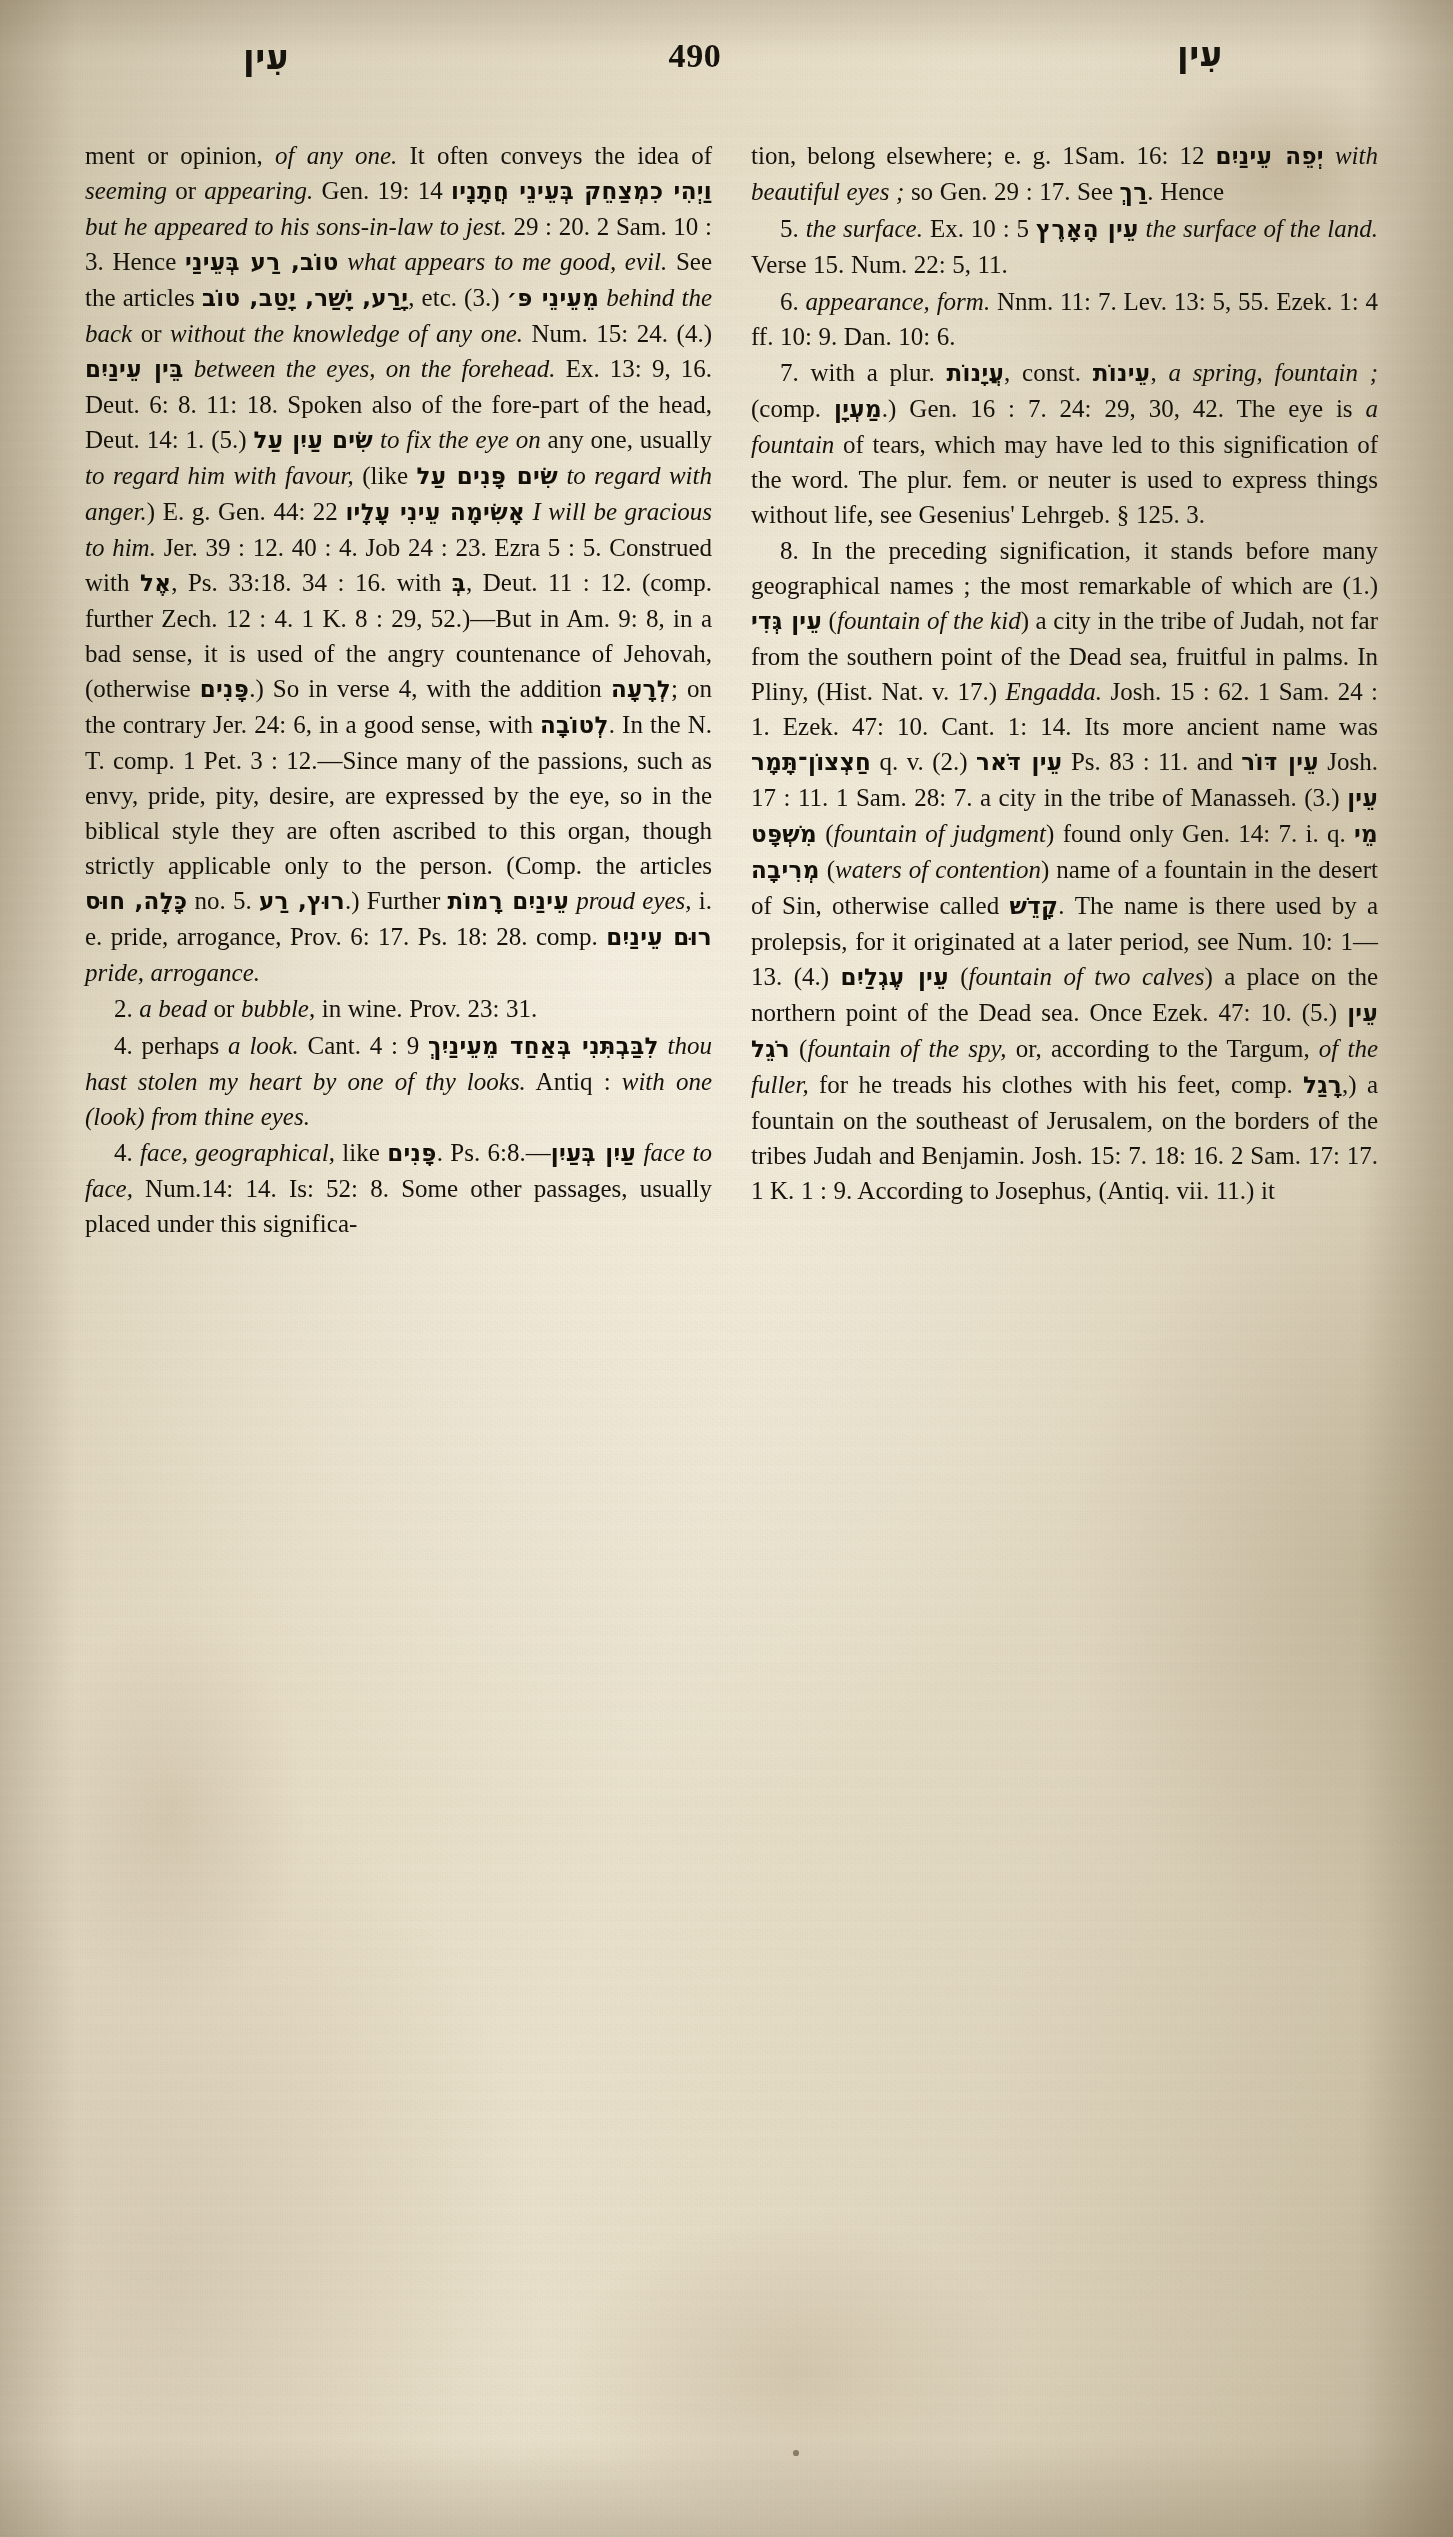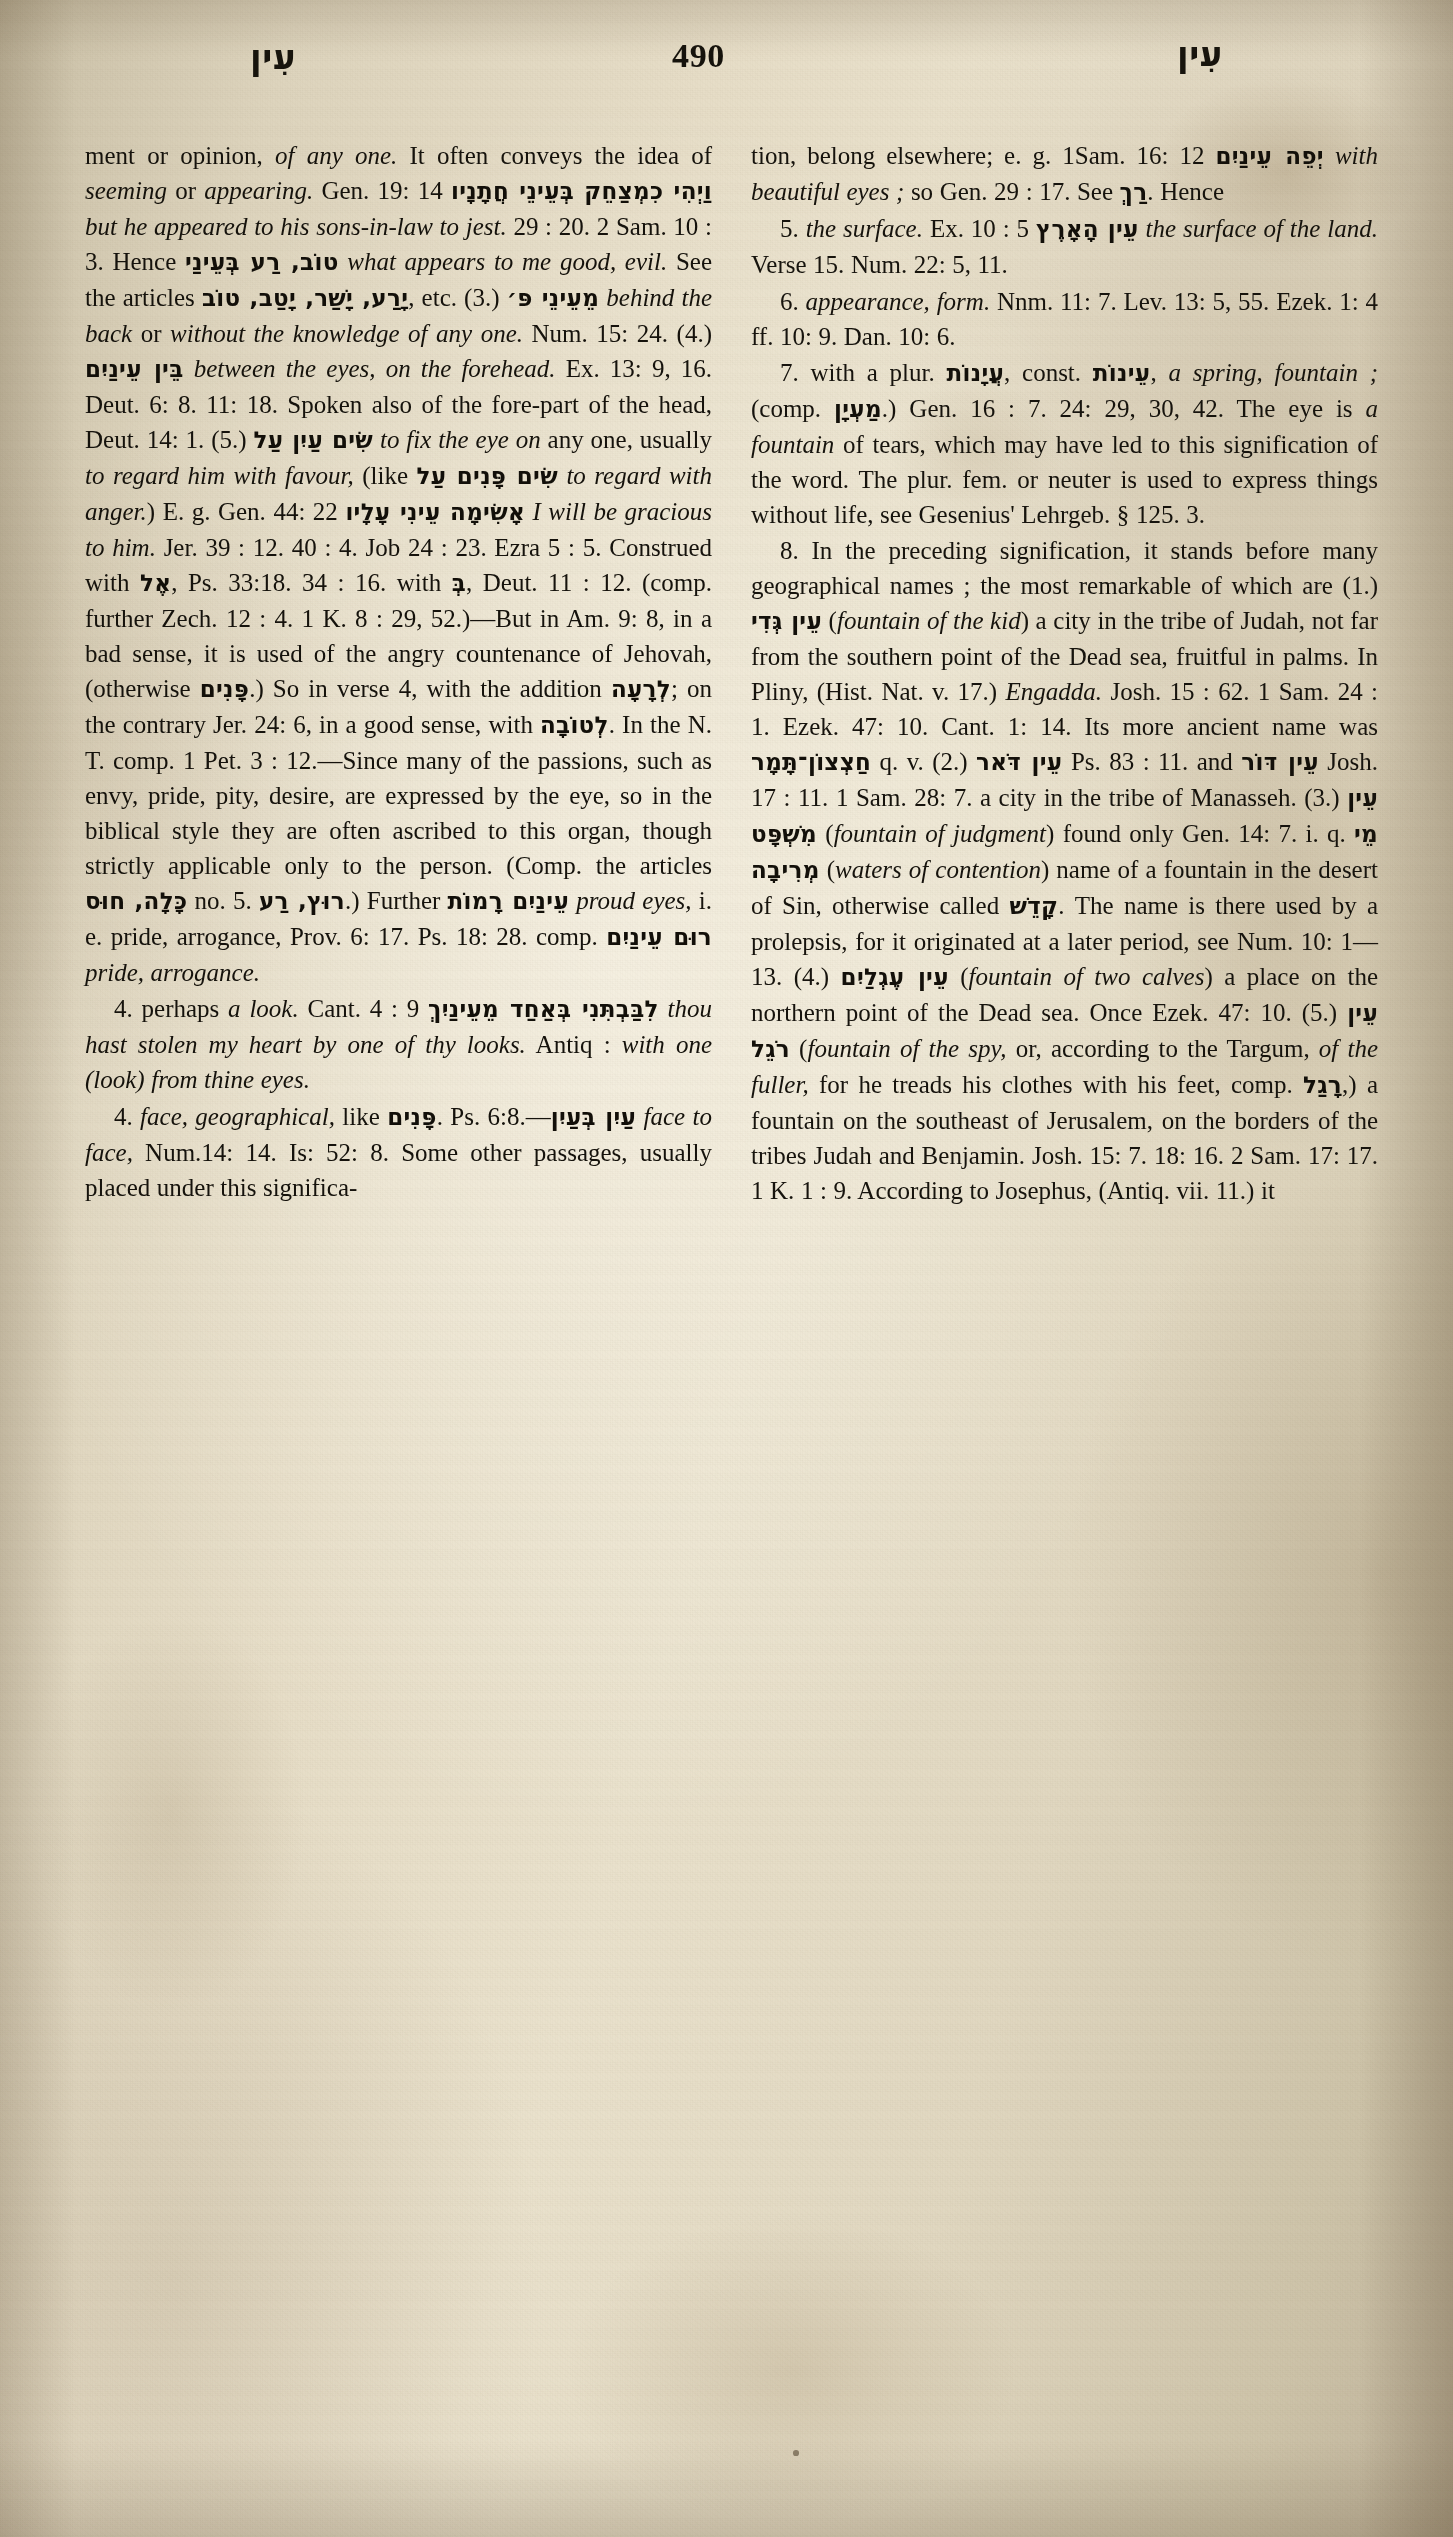--- a/index.html
+++ b/index.html
@@ -37,21 +37,21 @@
       repeating-linear-gradient(0deg, rgba(90,72,45,0.035) 0px, rgba(90,72,45,0.035) 0.6px, rgba(255,255,255,0) 0.6px, rgba(255,255,255,0) 1.9px),
       repeating-linear-gradient(90deg, rgba(90,72,45,0.03) 0px, rgba(90,72,45,0.03) 0.6px, rgba(255,255,255,0) 0.6px, rgba(255,255,255,0) 2.5px),
       repeating-linear-gradient(38deg, rgba(120,96,60,0.022) 0px, rgba(120,96,60,0.022) 1.3px, rgba(255,255,255,0) 1.3px, rgba(255,255,255,0) 4.4px);
   }
   
   .blotch { position:absolute; border-radius:50%; pointer-events:none; }
 
   
   #header {
     position: absolute;
-    top: 39px; left: 95px; right: 95px;
+    top: 39px; left: 88px; right: 95px;
     height: 55px;
     display: flex;
     align-items: flex-start;
     justify-content: space-between;
   }
   .hdr-heb {
     font-size: 34px;
     line-height: 1;
     color: #17140d;
     font-family: "DejaVu Sans", sans-serif;
@@ -155,20 +155,21 @@
 
   <div id="header">
     <div id="hdr-left" class="hdr-heb">עִין</div>
     <div id="page-number">490</div>
     <div id="hdr-right" class="hdr-heb">עִין</div>
   </div>
 
   <div id="columns">
     <div class="col" id="col-left">
         <p class="para"><span>ment or opinion, </span><span class="it">of any one.</span><span>  It often conveys the idea of </span><span class="it">seeming</span><span> or </span><span class="it">appearing.</span><span> Gen. 19: 14 </span><span class="heb" lang="he">וַיְהִי כִמְצַחֵק בְּעֵינֵי חֲתָנָיו</span><span> </span><span class="it">but he appeared to his sons-in-law to jest.</span><span> 29 : 20.  2 Sam. 10 : 3.  Hence </span><span class="heb" lang="he">טוֹב, רַע בְּעֵינַי</span><span> </span><span class="it">what appears to me good, evil.</span><span>  See the articles </span><span class="heb" lang="he">יָרַע, יָשַׁר, יָטַב, טוֹב</span><span>, etc.  (3.) </span><span class="heb" lang="he">מֵעֵינֵי פּ׳</span><span> </span><span class="it">behind the back</span><span> or </span><span class="it">without the knowledge of any one.</span><span> Num. 15: 24.  (4.) </span><span class="heb" lang="he">בֵּין עֵינַיִם</span><span> </span><span class="it">between the eyes, on the forehead.</span><span> Ex. 13: 9, 16.  Deut. 6: 8.  11: 18.  Spoken also of the fore-part of the head, Deut. 14: 1.  (5.) </span><span class="heb" lang="he">שִׂים עַיִן עַל</span><span> </span><span class="it">to fix the eye on</span><span> any one, usually </span><span class="it">to regard him with favour,</span><span> (like </span><span class="heb" lang="he">שִׂים פָּנִים עַל</span><span> </span><span class="it">to regard with anger.</span><span>)  E. g.  Gen. 44: 22 </span><span class="heb" lang="he">אָשִׂימָה עֵינִי עָלָיו</span><span> </span><span class="it">I will be gracious to him.</span><span> Jer. 39 : 12.  40 : 4.  Job 24 : 23.  Ezra 5 : 5.  Construed with </span><span class="heb" lang="he">אֶל</span><span>, Ps. 33:18.  34 : 16. with </span><span class="heb" lang="he">בְּ</span><span>, Deut. 11 : 12. (comp. further Zech. 12 : 4.  1 K. 8 : 29, 52.)—But in Am. 9: 8, in a bad sense, it is used of the angry countenance of Jehovah, (otherwise </span><span class="heb" lang="he">פָּנִים</span><span>.)  So in verse 4, with the addition </span><span class="heb" lang="he">לְרָעָה</span><span>; on the contrary Jer. 24: 6, in a good sense, with </span><span class="heb" lang="he">לְטוֹבָה</span><span>.  In the N. T. comp. 1 Pet. 3 : 12.—Since many of the passions, such as envy, pride, pity, desire, are expressed by the eye, so in the biblical style they are often ascribed to this organ, though strictly applicable only to the person. (Comp. the articles </span><span class="heb" lang="he">כָּלָה, חוּס</span><span> no. 5. </span><span class="heb" lang="he">רוּץ, רַע</span><span>.)  Further </span><span class="heb" lang="he">עֵינַיִם רָמוֹת</span><span> </span><span class="it">proud eyes,</span><span> i. e. pride, arrogance, Prov. 6: 17.  Ps. 18: 28.  comp. </span><span class="heb" lang="he">רוּם עֵינַיִם</span><span> </span><span class="it">pride, arrogance.</span></p>
+        <p class="para indent"><span>2. </span><span class="it">a bead</span><span> or </span><span class="it">bubble,</span><span> in wine. Prov. 23: 31.</span></p>
         <p class="para indent"><span>4. perhaps </span><span class="it">a look.</span><span>  Cant. 4 : 9 </span><span class="heb" lang="he">לִבַּבְתִּנִי בְּאַחַד מֵעֵינַיִךְ</span><span> </span><span class="it">thou hast stolen my heart by one of thy looks.</span><span>  Antiq : </span><span class="it">with one (look) from thine eyes.</span></p>
         <p class="para indent"><span>4. </span><span class="it">face, geographical,</span><span> like </span><span class="heb" lang="he">פָּנִים</span><span>. Ps. 6:8.—</span><span class="heb" lang="he">עַיִן בְּעַיִן</span><span> </span><span class="it">face to face,</span><span> Num.14: 14.  Is: 52: 8.  Some other passages, usually placed under this significa-</span></p>
       </div>
     <div class="col" id="col-right">
         <p class="para"><span>tion, belong elsewhere; e. g. 1Sam. 16: 12 </span><span class="heb" lang="he">יְפֵה עֵינַיִם</span><span> </span><span class="it">with beautiful eyes ;</span><span> so Gen. 29 : 17.  See </span><span class="heb" lang="he">רַךְ</span><span>.  Hence</span></p>
         <p class="para indent"><span>5.  </span><span class="it">the surface.</span><span>  Ex.  10 :  5 </span><span class="heb" lang="he">עֵין הָאָרֶץ</span><span> </span><span class="it">the surface of the land.</span><span> Verse 15. Num. 22: 5, 11.</span></p>
         <p class="para indent"><span>6. </span><span class="it">appearance, form.</span><span>  Nnm. 11: 7.  Lev. 13: 5, 55.  Ezek. 1: 4 ff. 10: 9.  Dan. 10: 6.</span></p>
         <p class="para indent"><span>7. with a plur. </span><span class="heb" lang="he">עֲיָנוֹת</span><span>, const. </span><span class="heb" lang="he">עֵינוֹת</span><span>, </span><span class="it">a spring, fountain ;</span><span> (comp. </span><span class="heb" lang="he">מַעְיָן</span><span>.)  Gen. 16 : 7. 24: 29, 30, 42.  The eye is </span><span class="it">a fountain</span><span> of tears, which may have led to this signification of the word.  The plur. fem. or neuter is used to express things without life, see Gesenius' Lehrgeb. § 125. 3.</span></p>
         <p class="para indent"><span>8. In the preceding signification, it stands before many geographical names ;  the most remarkable of which are (1.) </span><span class="heb" lang="he">עֵין גְּדִי</span><span> (</span><span class="it">fountain of the kid</span><span>) a city in the tribe of Judah, not far from the southern point of the Dead sea, fruitful in palms.  In Pliny, (Hist. Nat. v. 17.) </span><span class="it">Engadda.</span><span> Josh. 15 : 62.  1 Sam. 24 : 1. Ezek. 47: 10.  Cant. 1: 14.  Its more ancient name was </span><span class="heb" lang="he">חַצְצוֹן־תָּמָר</span><span> q. v.  (2.) </span><span class="heb" lang="he">עֵין דֹּאר</span><span> Ps. 83 : 11. and </span><span class="heb" lang="he">עֵין דּוֹר</span><span> Josh. 17 : 11.  1 Sam. 28: 7. a city in the tribe of Manasseh.  (3.) </span><span class="heb" lang="he">עֵין מִשְׁפָּט</span><span> (</span><span class="it">fountain of judgment</span><span>) found only Gen. 14: 7. i. q. </span><span class="heb" lang="he">מֵי מְרִיבָה</span><span> (</span><span class="it">waters of contention</span><span>) name of a fountain in the desert of Sin, otherwise called </span><span class="heb" lang="he">קָדֵשׁ</span><span>.  The name is there used by a prolepsis, for it originated at a later period, see Num. 10: 1—13.  (4.) </span><span class="heb" lang="he">עֵין עֶגְלַיִם</span><span> (</span><span class="it">fountain of two calves</span><span>) a place on the northern point of the Dead sea.  Once Ezek. 47: 10.  (5.) </span><span class="heb" lang="he">עֵין רֹגֵל</span><span> (</span><span class="it">fountain of the spy,</span><span> or, according to the Targum, </span><span class="it">of the fuller,</span><span> for he treads his clothes with his feet, comp. </span><span class="heb" lang="he">רָגַל</span><span>,) a fountain on the southeast of Jerusalem, on the borders of the tribes Judah and Benjamin.  Josh. 15: 7. 18: 16.  2 Sam. 17: 17.  1 K. 1 : 9.  According to Josephus, (Antiq. vii. 11.) it</span></p>
       </div>

